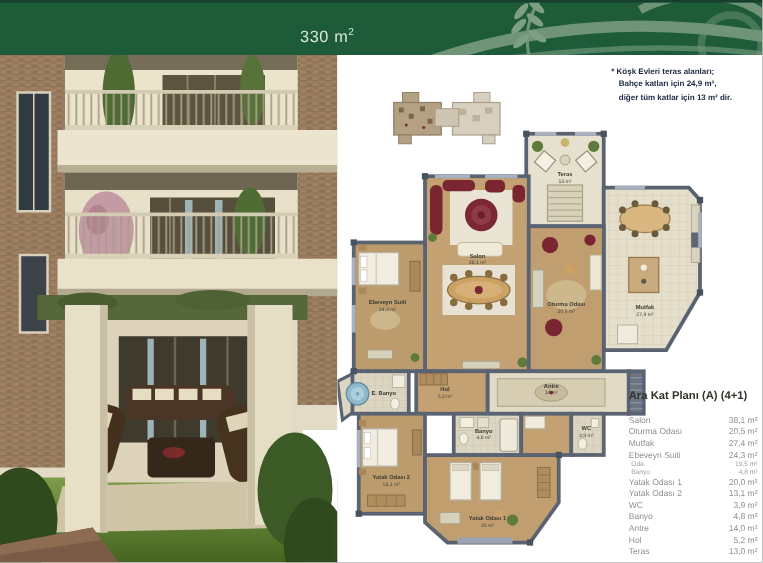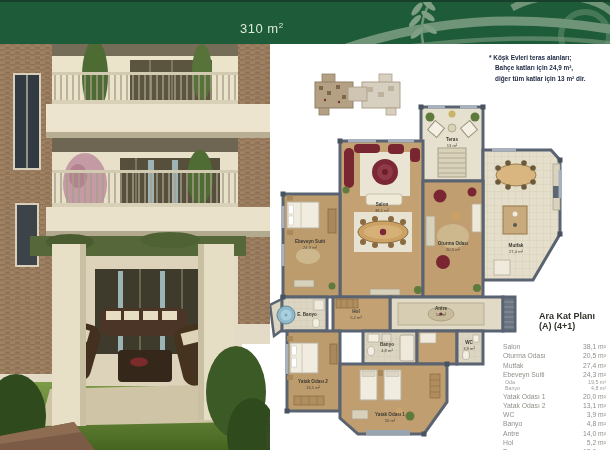--- a/index.html
+++ b/index.html
@@ -19,21 +19,21 @@
   .credit{position:absolute;left:265px;top:399px;width:9px;height:50px;
           writing-mode:vertical-rl;transform:rotate(180deg);font-size:5px;
           color:#43503a;letter-spacing:.3px;overflow:hidden;}
   
   .right-panel{position:absolute;left:270px;top:44px;width:340px;height:406px;background:#fff;}
   .note{position:absolute;right:3px;top:9px;width:118px;font-size:6.4px;font-weight:bold;
         color:#1c2742;line-height:1.6;}
   .note .cont{padding-left:6px;}
   .plan-svg{position:absolute;left:0;top:0;}
   .legend{position:absolute;left:233px;top:267px;width:103px;}
-  .legend-title{font-size:9px;font-weight:bold;color:#32322b;margin-bottom:11px;margin-left:36px;}
+  .legend-title{font-size:9px;font-weight:bold;color:#32322b;margin-bottom:11px;}
   .legend-row{display:flex;justify-content:space-between;font-size:6.8px;color:#90908a;
               line-height:9.3px;}
   .legend-row.sub{font-size:5.3px;color:#9d9d96;line-height:6.2px;padding-left:2px;}
   .lr-val{text-align:right;}
   svg text{font-family:"Liberation Sans",sans-serif;}
   .room-name{font-size:4.6px;font-weight:bold;fill:#3c3b33;}
   .room-area{font-size:4.1px;fill:#47463c;}
 </style>
 </head>
 <body>
@@ -52,21 +52,21 @@
       <g fill="#7e9f83">
         <ellipse cx="417" cy="31" rx="8" ry="3" transform="rotate(-40 417 31)"></ellipse>
         <ellipse cx="430" cy="27" rx="8" ry="3" transform="rotate(32 430 27)"></ellipse>
         <ellipse cx="415" cy="19" rx="8" ry="3" transform="rotate(-45 415 19)"></ellipse>
         <ellipse cx="428" cy="14" rx="8" ry="3" transform="rotate(36 428 14)"></ellipse>
         <ellipse cx="417" cy="7" rx="8" ry="3" transform="rotate(-50 417 7)"></ellipse>
         <ellipse cx="429" cy="3" rx="8" ry="3" transform="rotate(40 429 3)"></ellipse>
       </g>
     </svg>
     <div class="header-area">
-      <span>310 m</span><sup>2</sup>
+      <span>330 m</span><sup>2</sup>
     </div>
   </div>
 
   <div class="photo">
     <svg width="270" height="406" viewBox="0 0 270 406">
       <defs>
         <pattern id="brickp" width="10" height="5" patternUnits="userSpaceOnUse">
           <rect width="10" height="5" fill="#a08263"></rect>
           <rect width="5" height="2.4" fill="#96785a"></rect>
           <rect x="5" y="2.5" width="5" height="2.4" fill="#8d7257"></rect>

